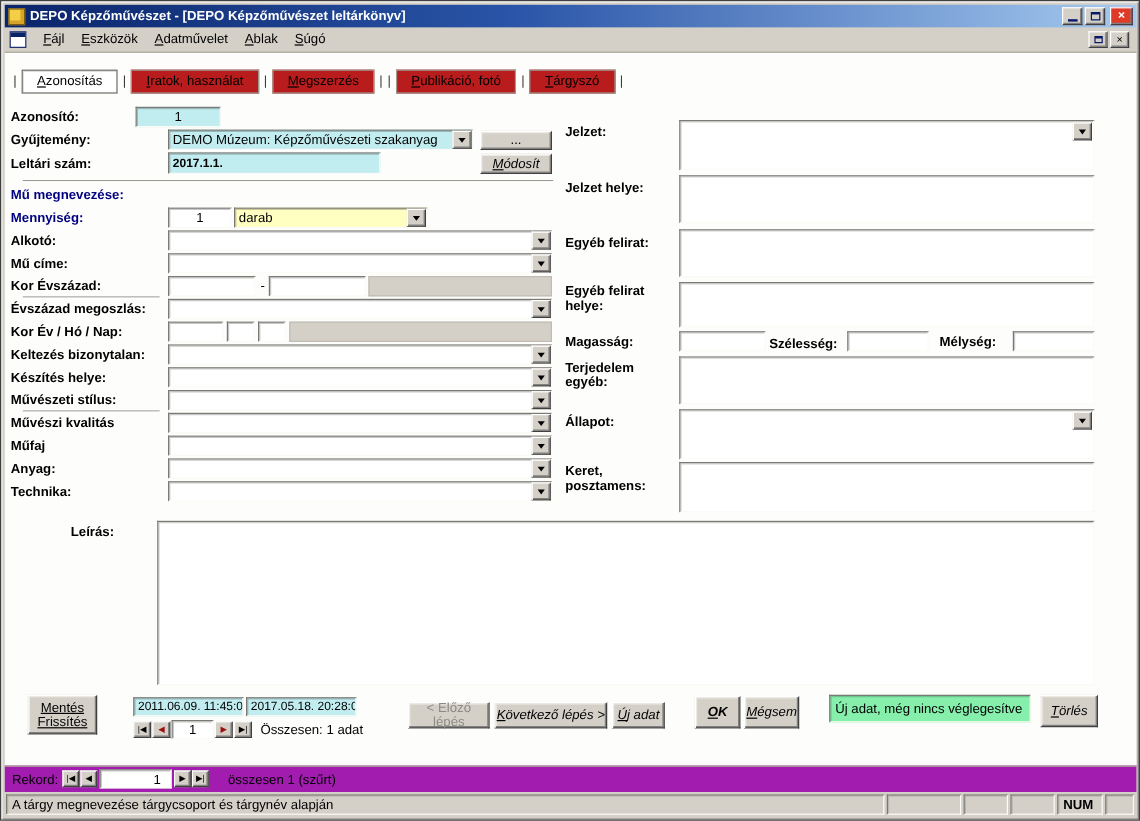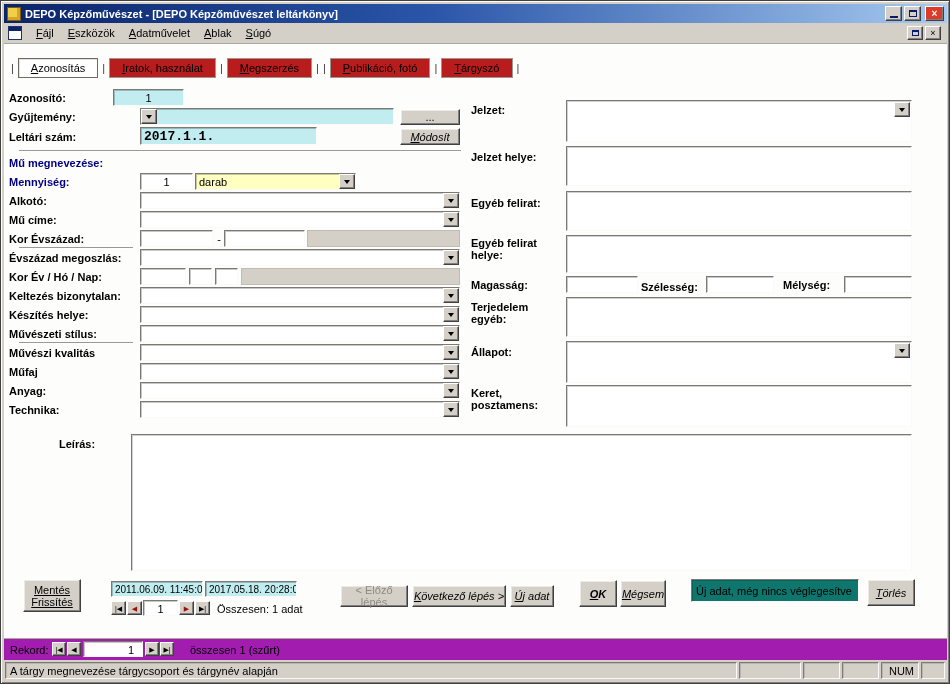--- a/index.html
+++ b/index.html
@@ -56,21 +56,21 @@
   .lbl.navy { color:#000080; }
   .plain { position:absolute; line-height:12px; color:#000; }
 
   .edit, .memo, .combo, .msgbox, .panel {
     border:1px solid; border-color:#7b7974 #fbfaf6 #fbfaf6 #7b7974;
   }
   .edit { position:absolute; height:17px; background:#fff; padding:2px 3px; line-height:12px;
     box-shadow: inset 1px 1px 0 rgba(0,0,0,.22); white-space:nowrap; overflow:hidden; }
   .edit.cyan { background:#c2edf0; }
   .edit.center { text-align:center; }
-  .edit.big { height:18px; font-weight:bold; font-size:13px; line-height:13px;font-family:Liberation Mono, monospace; }
+  .edit.big { height:18px; font-weight:bold; font-size:10px; line-height:13px; }
   .edit.small-font { font-size:10px; line-height:11px; padding-top:2px; }
   .edit.right { text-align:right; padding-right:8px; }
 
   .memo { position:absolute; background:#fff; box-shadow: inset 1px 1px 0 rgba(0,0,0,.18); }
 
   .combo { position:absolute; height:17px; background:#fff; display:flex;
     box-shadow: inset 1px 1px 0 rgba(0,0,0,.22); }
   .combo.cyan { background:#c2edf0; }
   .combo.yellow { background:#ffffc2; }
   .ctext { flex:1; padding:2px 3px; line-height:12px; white-space:nowrap; overflow:hidden; }
@@ -93,30 +93,30 @@
   .btn.ok-btn { font-weight:bold; }
 
   .gray-strip { position:absolute; height:17px; background:#d4d0c8; border:1px solid #c0bcb4; }
   .etch { position:absolute; height:2px; border-top:1px solid #9b9992; border-bottom:1px solid #fff; }
 
   .vcr { position:absolute; width:15px; height:14px; background:#d4d0c8; border:1px solid;
     border-color:#fff #404040 #404040 #fff; box-shadow: inset -1px -1px 0 #808080;
     display:flex; align-items:center; justify-content:center; font-size:7px; line-height:7px; }
   .vcr.red { color:#9c1010; }
 
-  .msgbox { position:absolute; background:#0f766e; box-shadow: inset 1px 1px 0 rgba(0,0,0,.18);
+  .msgbox { position:absolute; background:#86efac; box-shadow: inset 1px 1px 0 rgba(0,0,0,.18);
     display:flex; align-items:center; padding:0 4px; white-space:nowrap; overflow:hidden; }
 
   .recordbar { position:absolute; left:3px; top:637px; width:943px; height:22px;
     background:#a21caf; border-top:1px solid #aca899; }
   .statusbar { position:absolute; left:3px; top:659px; width:943px; height:21px; background:#d4d0c8; }
   .panel { position:absolute; height:17px; background:#d4d0c8;
     box-shadow: inset 1px 1px 0 rgba(0,0,0,.12); padding:2px 4px; line-height:12px;
     white-space:nowrap; overflow:hidden; }
-  .panel.center { text-align:right; }
+  .panel.center { text-align:left;font-weight:bold; }
 </style>
 </head>
 <body>
 
 <div class="window">
 
   <div class="bg-form"></div>
 
   <div class="titlebar">
     <div class="app-icon"></div>
@@ -163,20 +163,21 @@
     <span class="tabsep">|</span>
     <div class="tab fl">Tárgyszó</div>
     <span class="tabsep">|</span>
   </div>
 
   <div class="lbl" style="left:8px;top:91px;width:100px">Azonosító:</div>
   <div class="edit cyan center" style="left:112px;top:88px;width:71px">1</div>
 
   <div class="lbl" style="left:8px;top:110px;width:128px">Gyűjtemény:</div>
   <div class="combo cyan" style="left:139px;top:107px;width:254px">
+    <div class="ctext">DEMO Múzeum: Képzőművészeti szakanyag</div>
     <div class="cbtn">
         <span class="arr"></span>
       </div>
   </div>
   <div class="btn" style="left:399px;top:108px;width:60px;height:16px">...</div>
 
   <div class="lbl" style="left:8px;top:130px;width:128px">Leltári szám:</div>
   <div class="edit cyan big" style="left:139px;top:126px;width:177px">2017.1.1.</div>
   <div class="btn" style="left:399px;top:127px;width:60px;height:17px">
       <span class="fl">Módosít</span>

